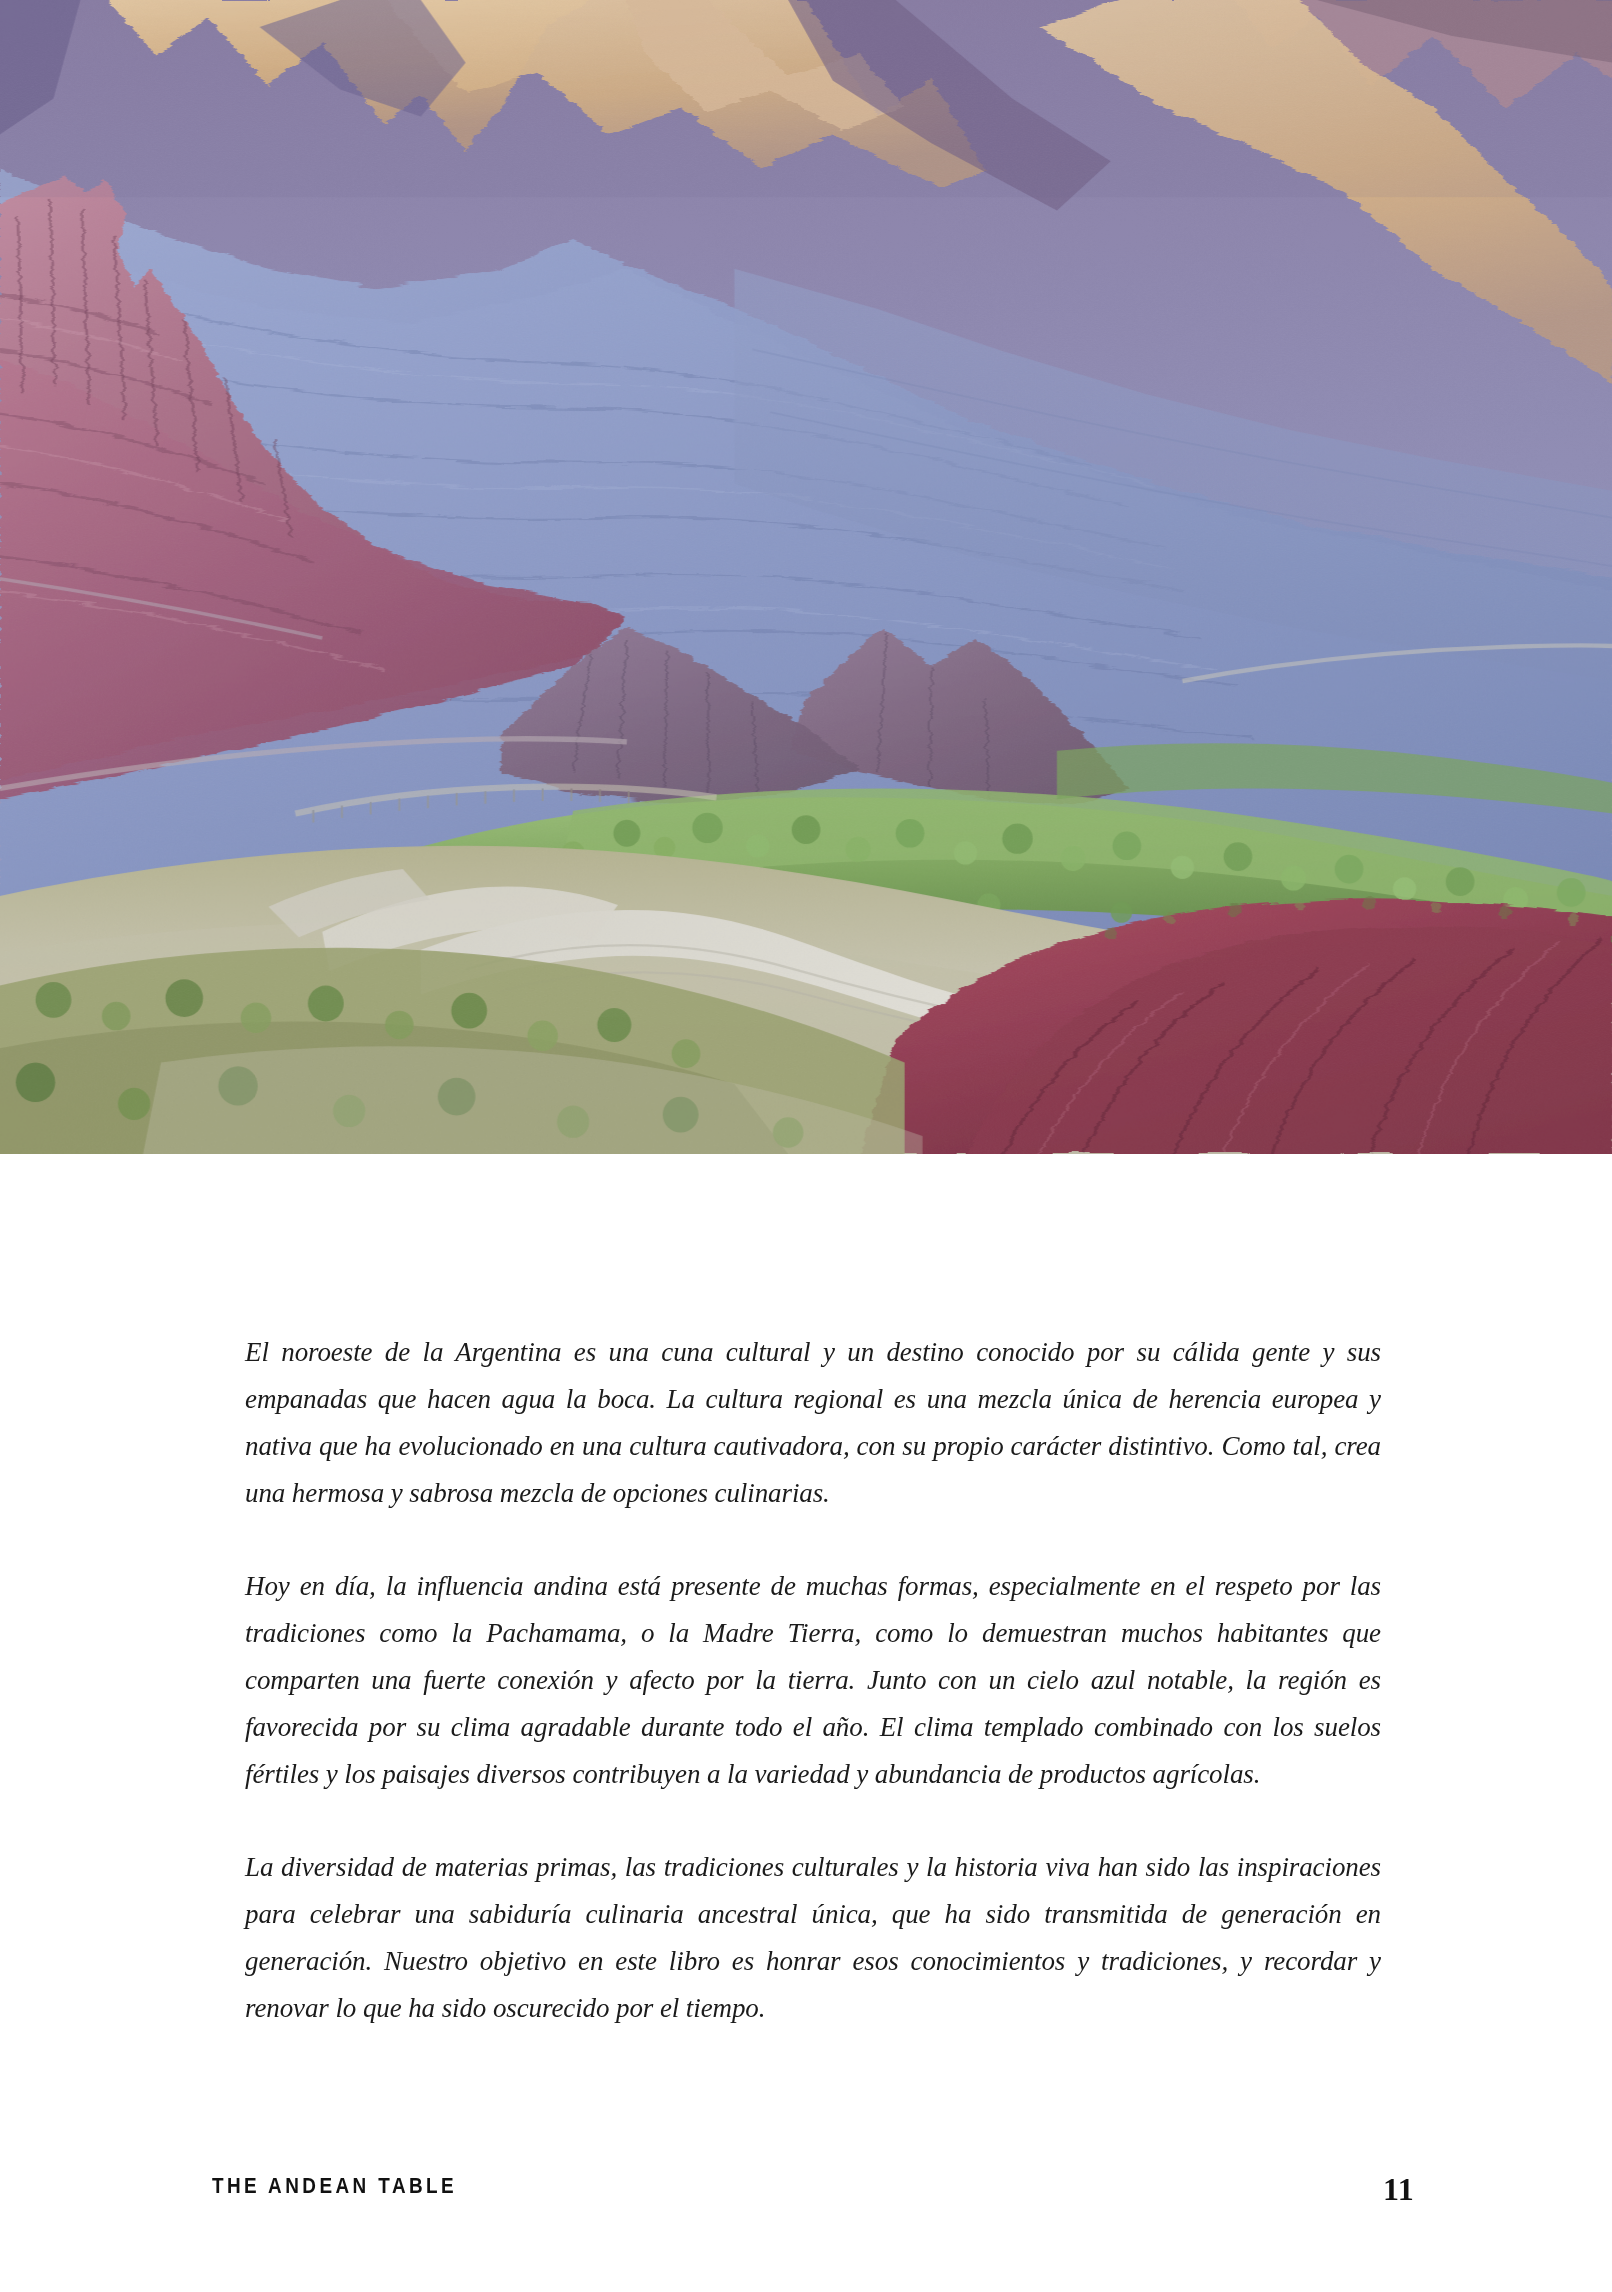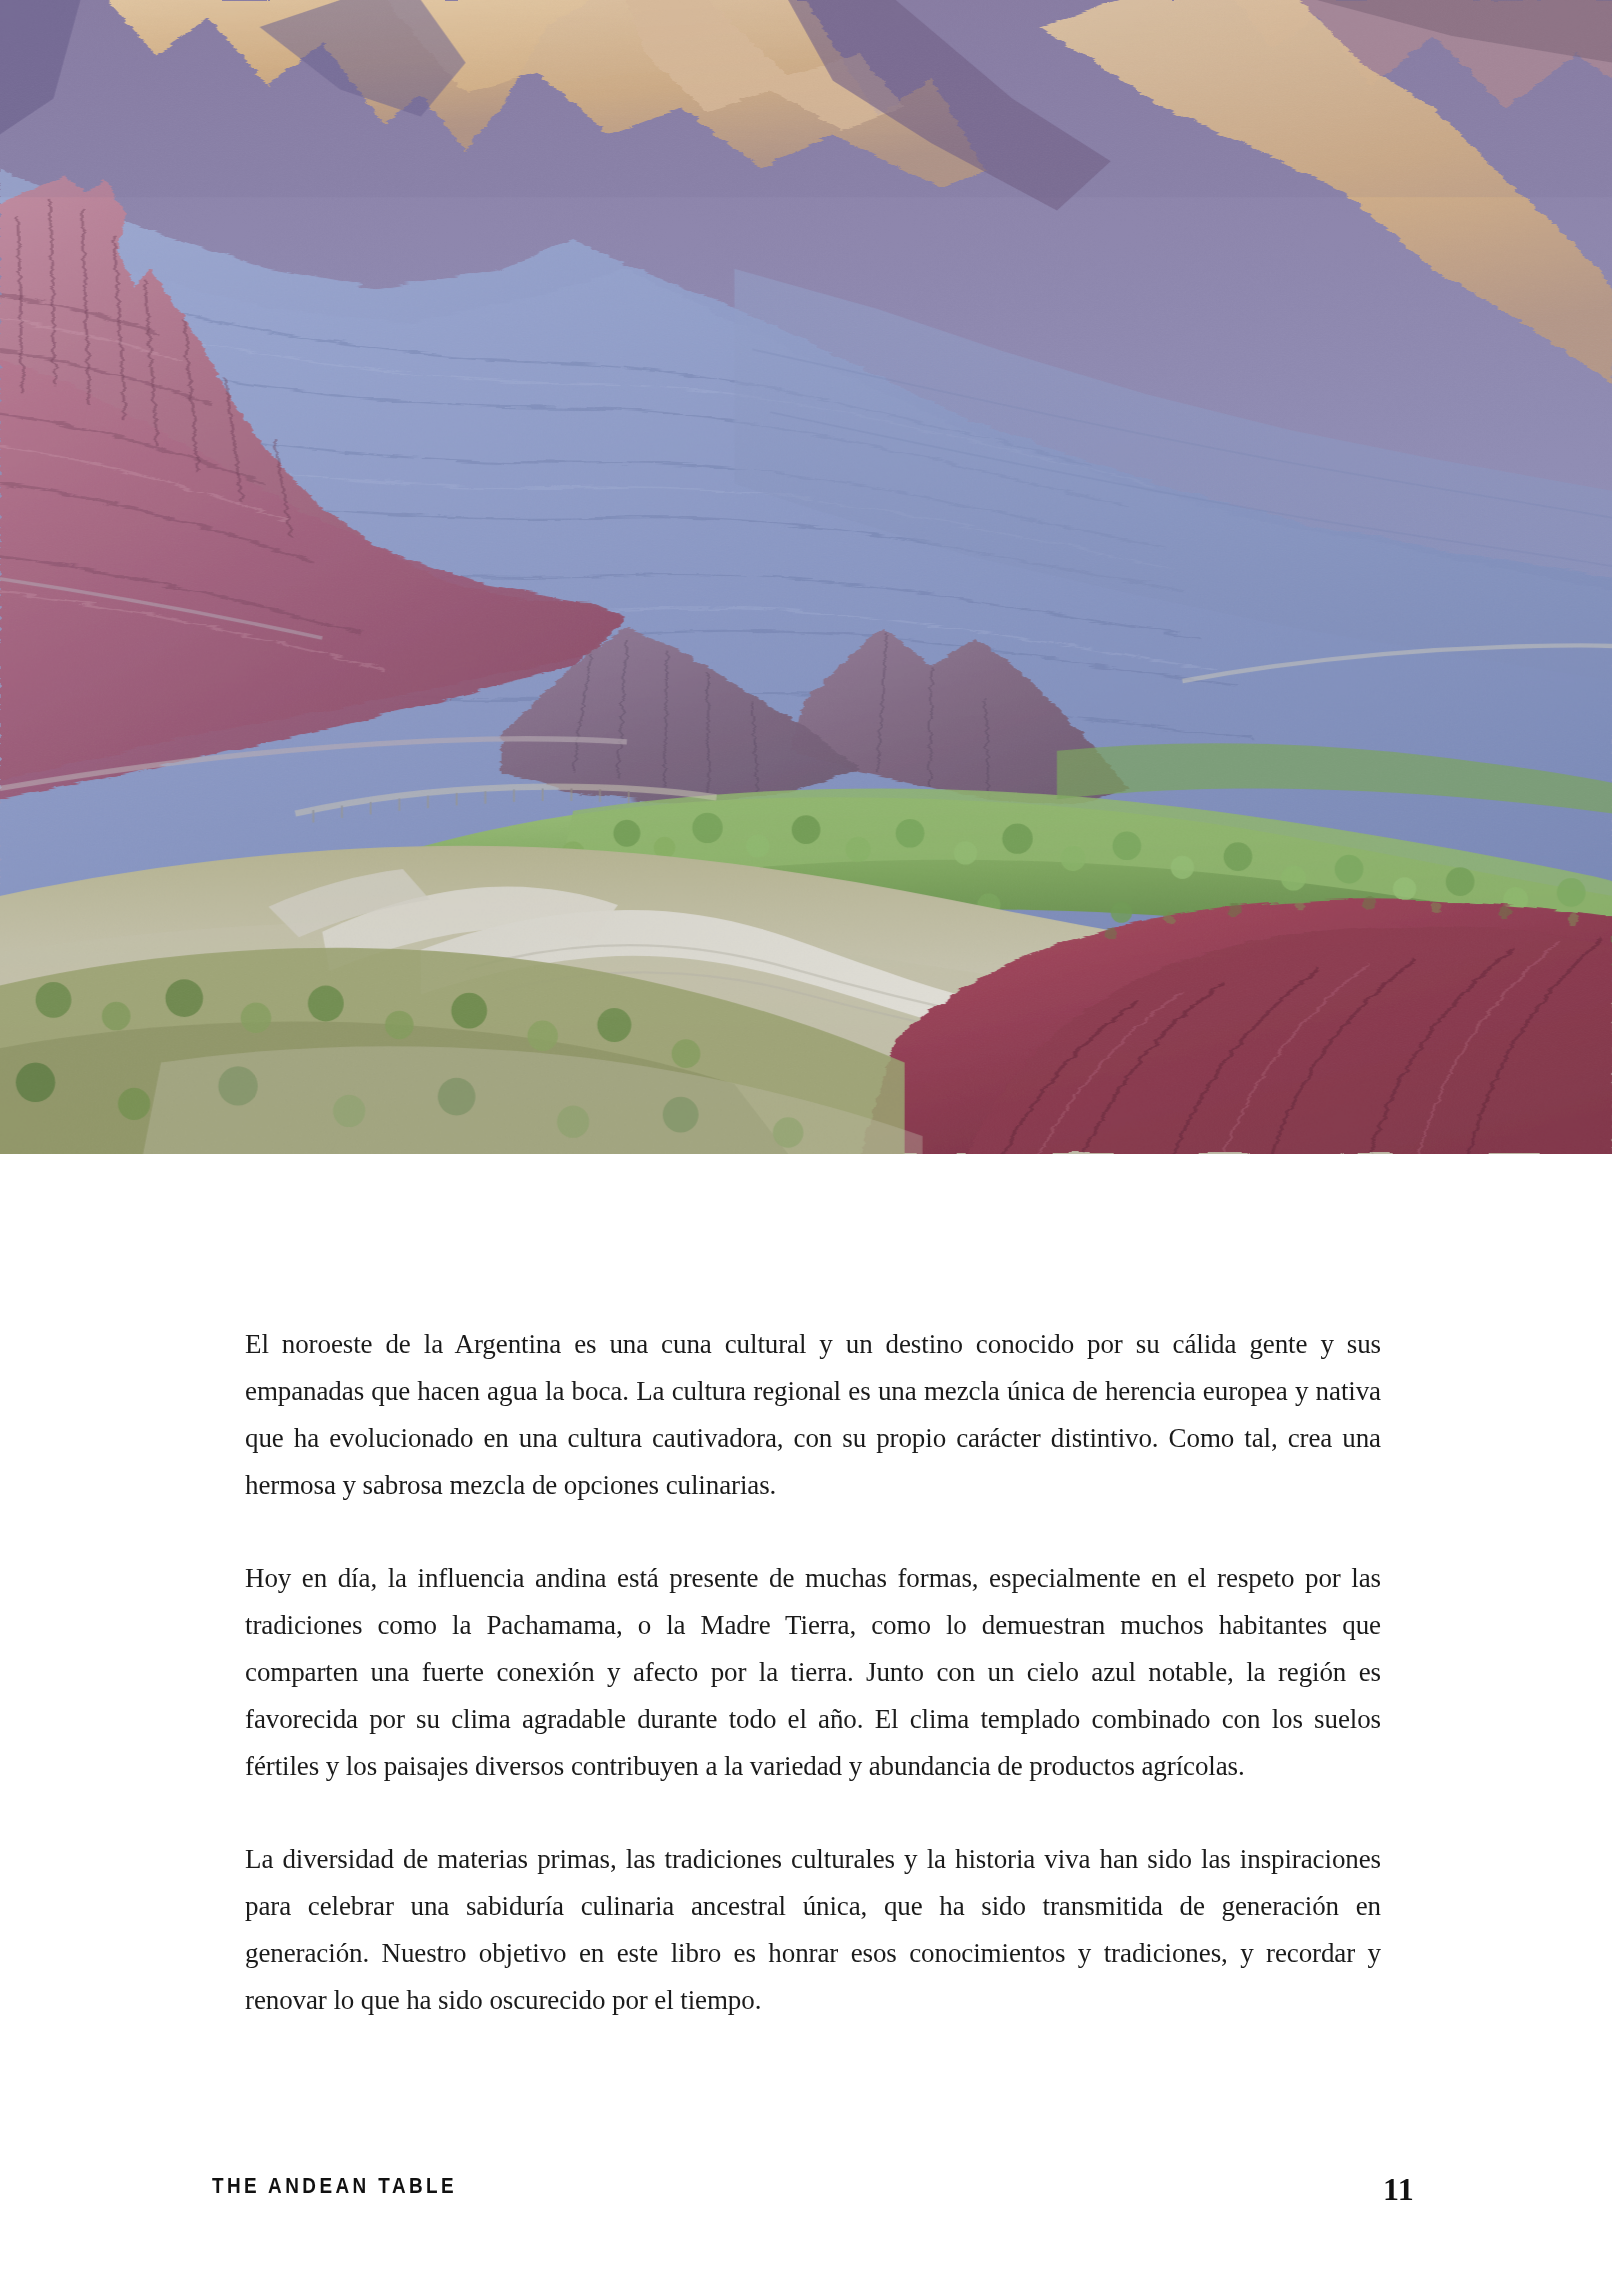--- a/index.html
+++ b/index.html
@@ -36,23 +36,24 @@
     top: 1317px;
     width: 1136px;
   }
   .para {
     font-family: "Liberation Serif", "DejaVu Serif", serif;
     font-size: 27px;
     line-height: 47px;
     color: #1b1b1b;
     text-align: justify;
     text-justify: inter-word;
-    margin: 4px 0 46px 0;
+    margin: 12px 0 46px 0;
     hyphens: none;
     letter-spacing: -0.1px;
+    font-style: italic;
   }
   .para:last-child { margin-bottom: 0; }
 
   
   .footer {
     position: absolute;
     left: 4px;
     top: 2174px;
     width: 1613px;
     height: 39px;

